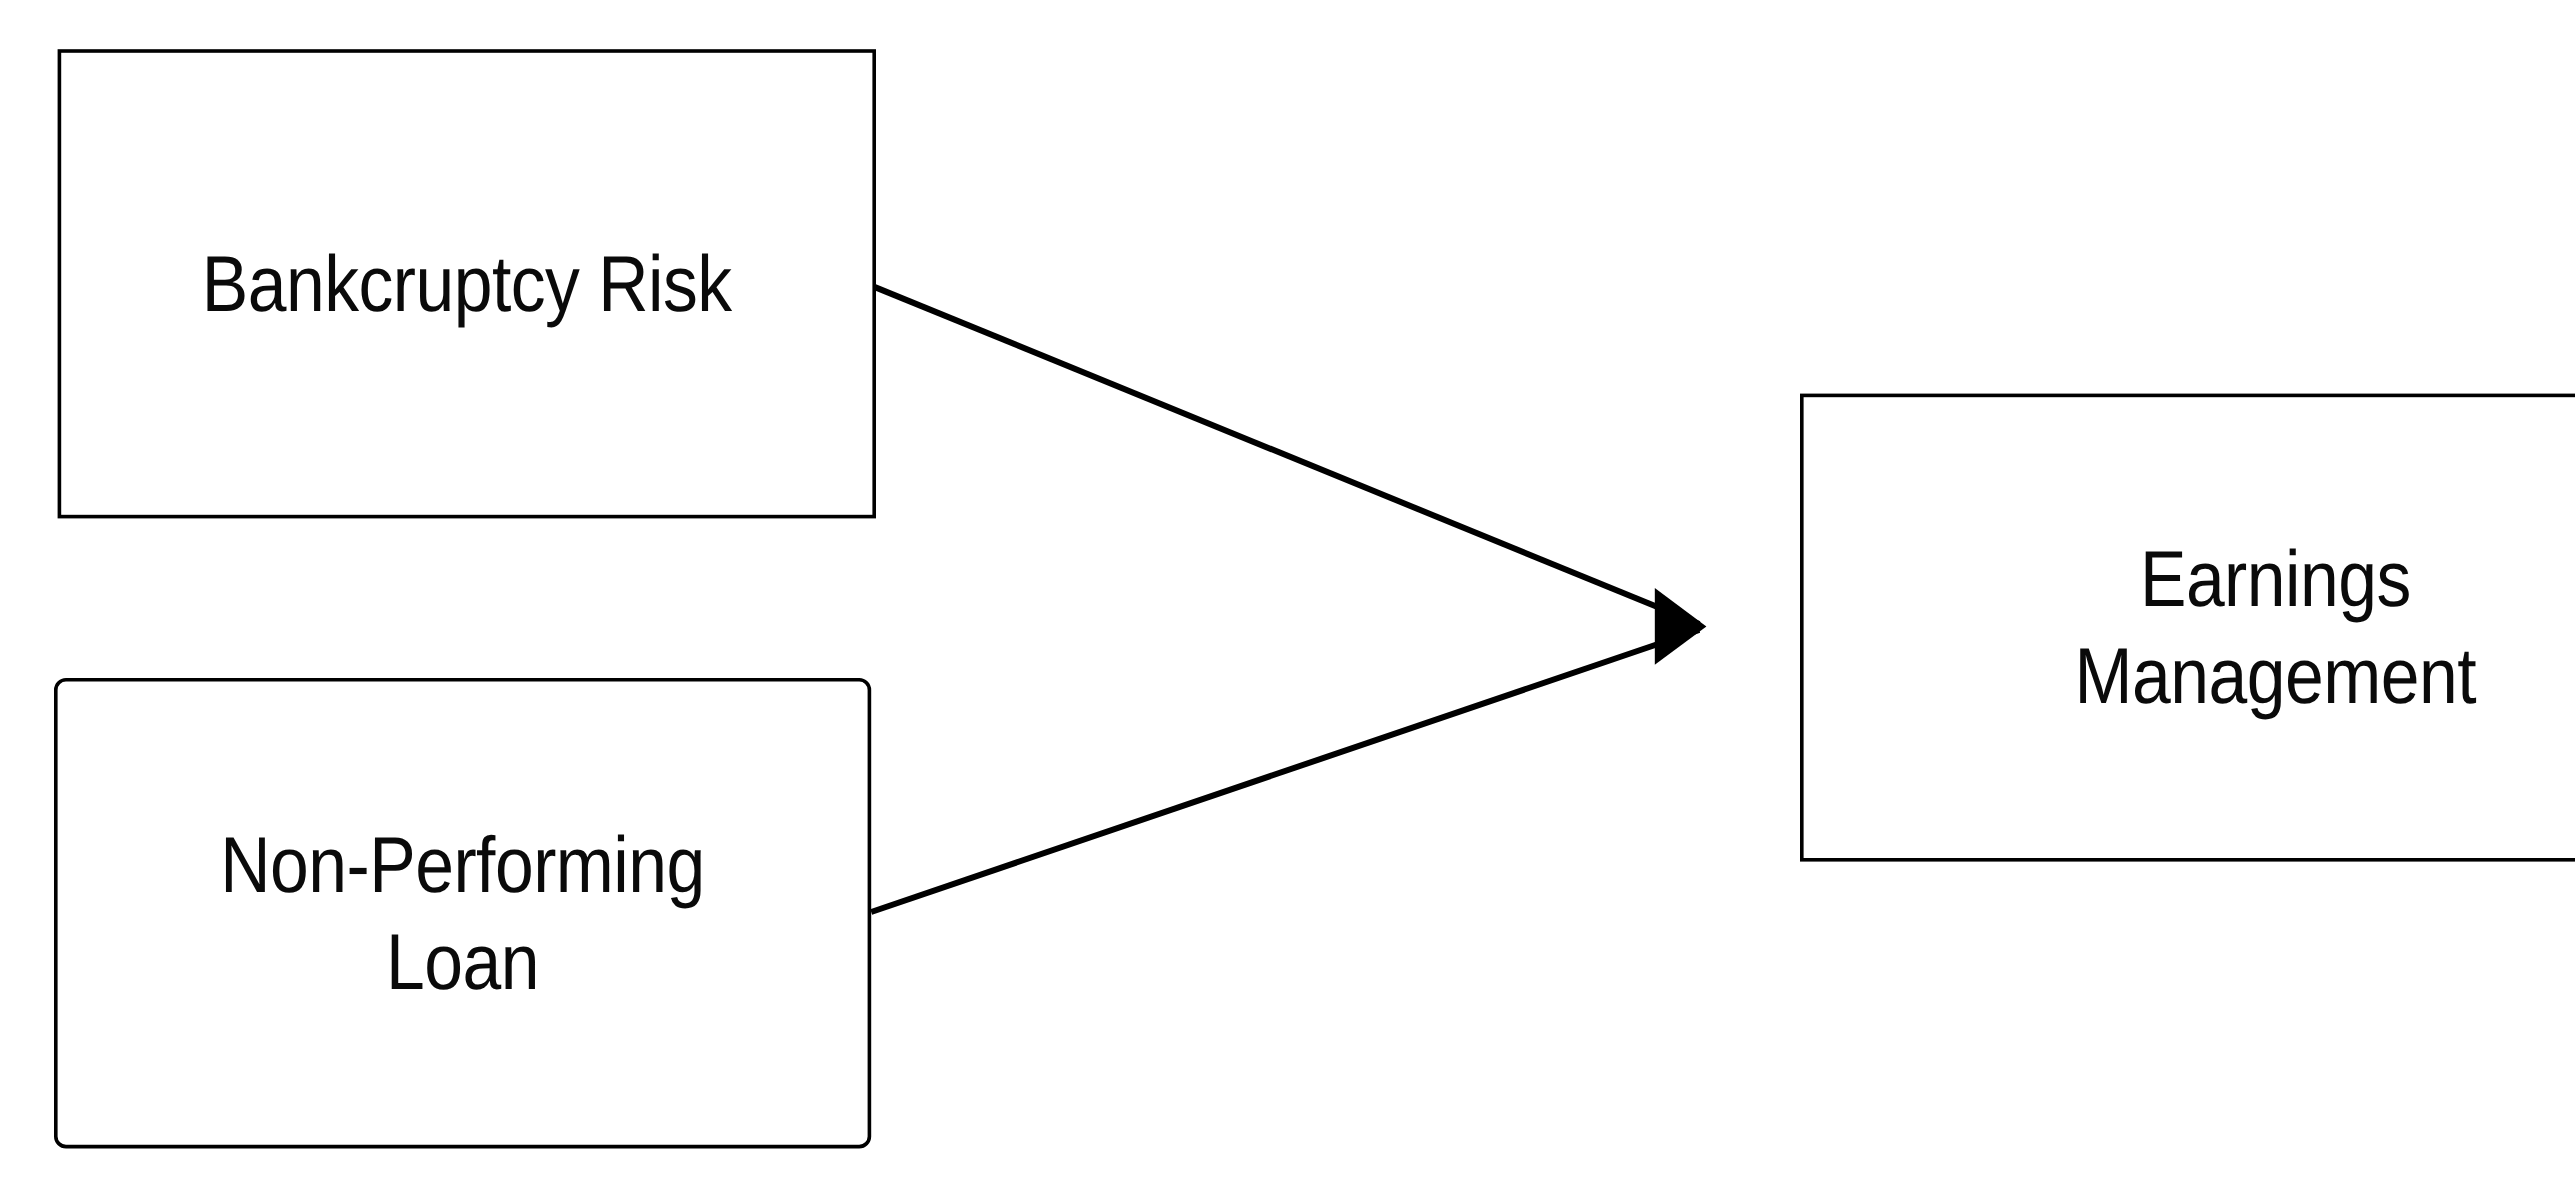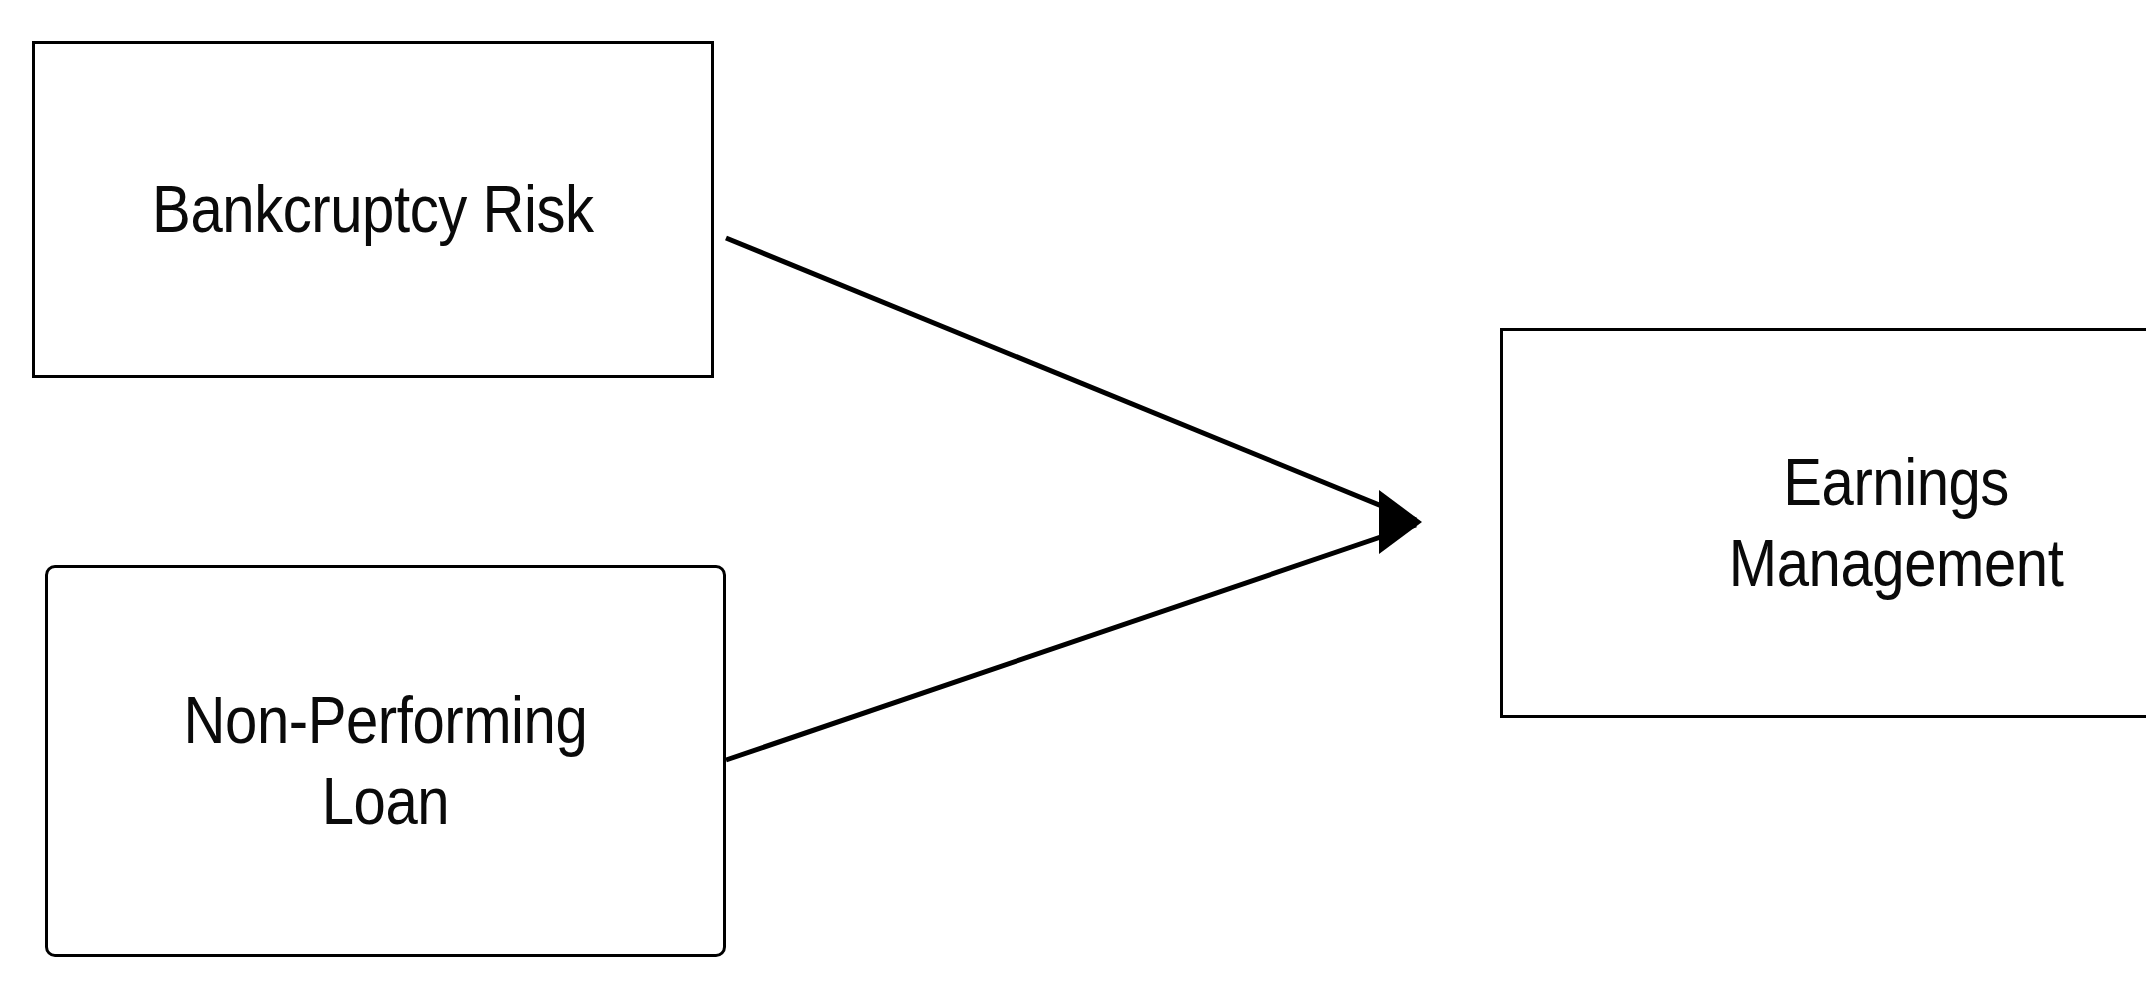--- a/index.html
+++ b/index.html
@@ -32,24 +32,24 @@
     line-height: 1.22;
     color: #0a0a0a;
     font-weight: 400;
     letter-spacing: -0.5px;
     transform: scaleX(0.88);
     transform-origin: center center;
     white-space: pre-line;
   }
   
   #box-bankruptcy-risk {
-    left: 32px;
+    left: 48px;
     top: 41px;
     width: 682px;
-    height: 337px;
+    height: 391px;
   }
   
   #box-non-performing-loan {
     left: 45px;
     top: 565px;
     width: 681px;
     height: 392px;
     border-radius: 10px;
   }
   

